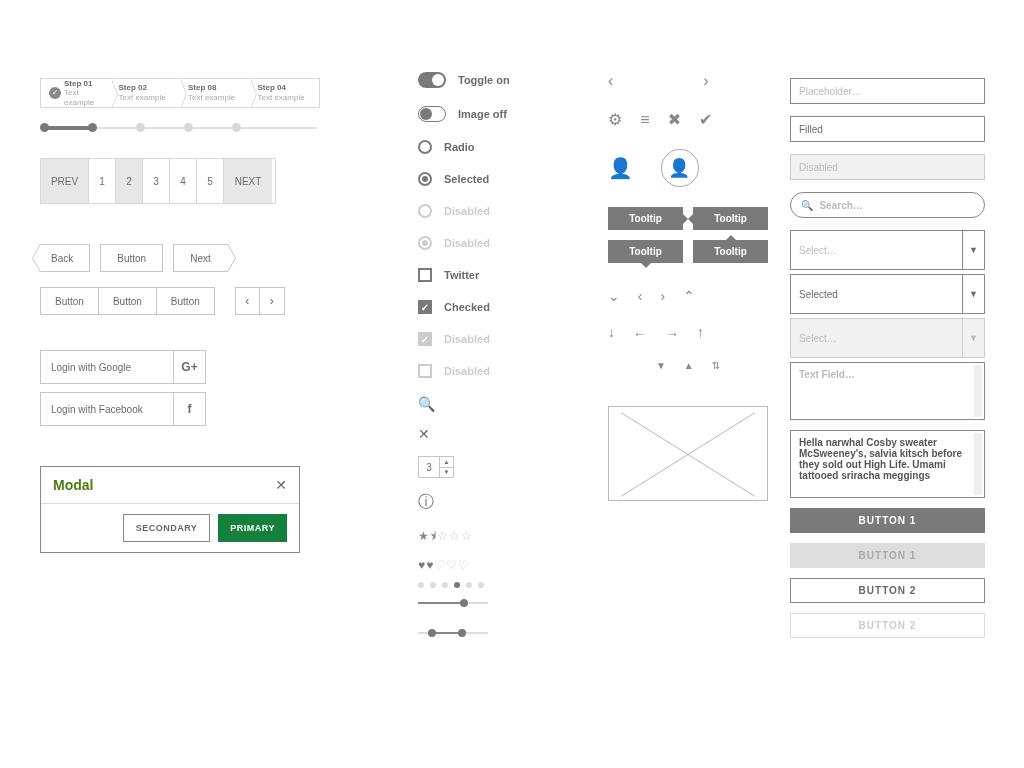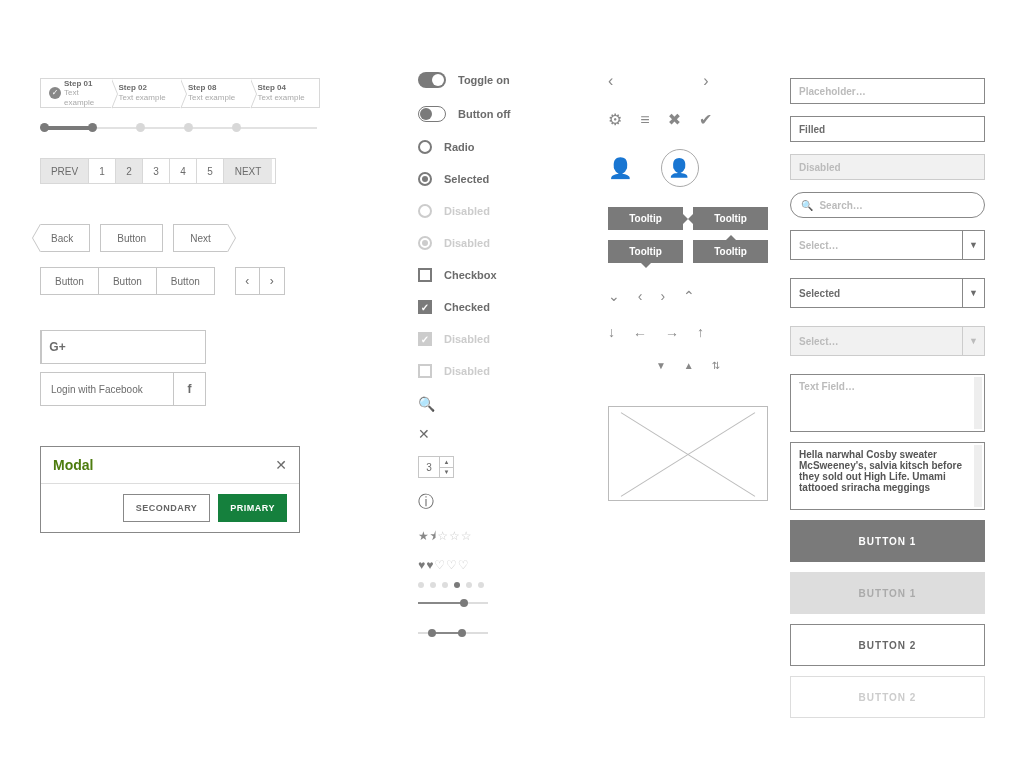--- a/index.html
+++ b/index.html
@@ -21,21 +21,21 @@
 
 
 .progress{position:relative;margin-top:15px;height:10px}
 .progress .track{position:absolute;top:4px;left:3px;right:3px;height:2px;background:#e2e2e2}
 .progress .fill{position:absolute;top:3px;left:3px;width:48px;height:4px;background:#7a7a7a}
 .progress .dot{position:absolute;top:0;width:9px;height:9px;border-radius:50%;background:#d8d8d8}
 .progress .dot.done{background:#7a7a7a}
 
 
 .pag{display:flex;margin-top:25px;border:1px solid #d8d8d8}
-.pag>div{height:24px;display:flex;align-items:center;justify-content:center;border-right:1px solid #d8d8d8;font-size:10px}
+.pag>div{height:44px;display:flex;align-items:center;justify-content:center;border-right:1px solid #d8d8d8;font-size:10px}
 .pag>div:last-child{border-right:0}
 .pag .pn{width:48px;background:#e7e7e7}
 .pag .n{width:27px;background:#fff}
 .pag .n.cur{background:#e7e7e7}
 
 
 .brow{display:flex;gap:10px;margin-top:40px}
 .btn{border:1px solid #c6c6c6;background:#fff;height:28px;display:flex;align-items:center;justify-content:center;font-size:10px;padding:0 16px;position:relative}
 .btn.arrow-l{padding-left:10px}
 .btn.arrow-l::before{content:"";position:absolute;left:-8px;top:-1px;width:0;height:0;border-top:14px solid transparent;border-bottom:14px solid transparent;border-right:8px solid #fff}
@@ -116,34 +116,34 @@
 .tip.b::after{content:"";position:absolute;bottom:-5px;left:50%;margin-left:-5px;border-left:5px solid transparent;border-right:5px solid transparent;border-top:5px solid #7a7a7a}
 
 .imgph{border:1px solid #bbb;height:95px;position:relative;margin-bottom:25px;margin-top:35px}
 .imgph::before,.imgph::after{content:"";position:absolute;background:#bbb;height:1px;width:100%;top:50%}
 .imgph::before{transform:rotate(32deg)}
 .imgph::after{transform:rotate(-32deg)}
 
 .upload{border:1px dashed #bbb;height:80px;display:flex;align-items:center;justify-content:center;font-size:10px;color:#aaa;font-weight:bold}
 
 
-.input{border:1px solid #888;height:26px;padding:0 8px;display:flex;align-items:center;font-size:10px;margin-bottom:12px;font-weight:bold}
+.input{border:1px solid #888;height:26px;padding:0 8px;display:flex;align-items:center;font-size:10px;margin-bottom:12px;font-weight:normal}
 .input.ph{color:#bbb}
 .input.dis{background:#f1f1f1;border-color:#ccc;color:#bbb}
 .search{border:1px solid #888;border-radius:13px;height:26px;padding:0 10px;display:flex;align-items:center;gap:6px;font-size:10px;color:#bbb;margin-bottom:12px;font-weight:bold}
-.select{display:flex;border:1px solid #888;height:30px;margin-bottom:18px;font-weight:bold}
+.select{display:flex;border:1px solid #888;height:40px;margin-bottom:4px;font-weight:normal}
 .select .v{flex:1;padding:0 8px;display:flex;align-items:center;font-size:10px}
 .select .c{width:22px;border-left:1px solid #888;display:flex;align-items:center;justify-content:center;font-size:9px}
 .select.dis{border-color:#ccc;color:#bbb;background:#f1f1f1}
 .select.dis .c{border-color:#ccc}
 .select.ph .v{color:#bbb}
 .textarea{border:1px solid #888;height:58px;padding:6px 8px;font-size:10px;color:#bbb;margin-bottom:10px;position:relative;font-weight:bold}
 .textarea .sb{position:absolute;right:2px;top:2px;bottom:2px;width:8px;background:#eee}
 .textarea.filled{color:#555;font-weight:bold;height:68px}
-.bigbtn{height:42px;display:flex;align-items:center;justify-content:center;font-size:10px;font-weight:bold;letter-spacing:1px;margin-bottom:10px}
+.bigbtn{height:25px;display:flex;align-items:center;justify-content:center;font-size:10px;font-weight:bold;letter-spacing:1px;margin-bottom:10px}
 .bigbtn.b1{background:#7a7a7a;color:#fff}
 .bigbtn.b1d{background:#ddd;color:#aaa}
 .bigbtn.b2{border:1px solid #888;color:#666}
 .bigbtn.b2d{border:1px solid #ddd;color:#ccc}
 </style>
 </head>
 <body>
 
 <div class="col col1">
   <div class="stepper">
@@ -207,20 +207,21 @@
       <div>Button</div>
     </div>
     <div class="arwgrp">
       <div>‹</div>
       <div>›</div>
     </div>
   </div>
 
   <div class="social">
     <div class="sbtn">
+        <div class="lab">Login with Google</div>
         <div class="ic">G+</div>
       </div>
     <div class="sbtn">
         <div class="lab">Login with Facebook</div>
         <div class="ic">f</div>
       </div>
   </div>
 
   <div class="modal">
     <div class="hdr">
@@ -234,41 +235,41 @@
   </div>
 </div>
 
 <div class="col col2">
   <div class="ctrl">
       <div class="toggle on"></div>
       <span>Toggle on</span>
     </div>
   <div class="ctrl">
       <div class="toggle off"></div>
-      <span>Button off</span>
+      <span>Image off</span>
     </div>
   <div class="ctrl">
       <div class="radio"></div>
       <span>Radio</span>
     </div>
   <div class="ctrl">
       <div class="radio sel"></div>
       <span>Selected</span>
     </div>
   <div class="ctrl dis-txt">
       <div class="radio dis"></div>
       <span>Disabled</span>
     </div>
   <div class="ctrl dis-txt">
       <div class="radio dis sel"></div>
       <span>Disabled</span>
     </div>
   <div class="ctrl">
       <div class="cbox"></div>
-      <span>Checkbox</span>
+      <span>Twitter</span>
     </div>
   <div class="ctrl">
       <div class="cbox chk">✓</div>
       <span>Checked</span>
     </div>
   <div class="ctrl dis-txt">
       <div class="cbox dis chk">✓</div>
       <span>Disabled</span>
     </div>
   <div class="ctrl dis-txt">

